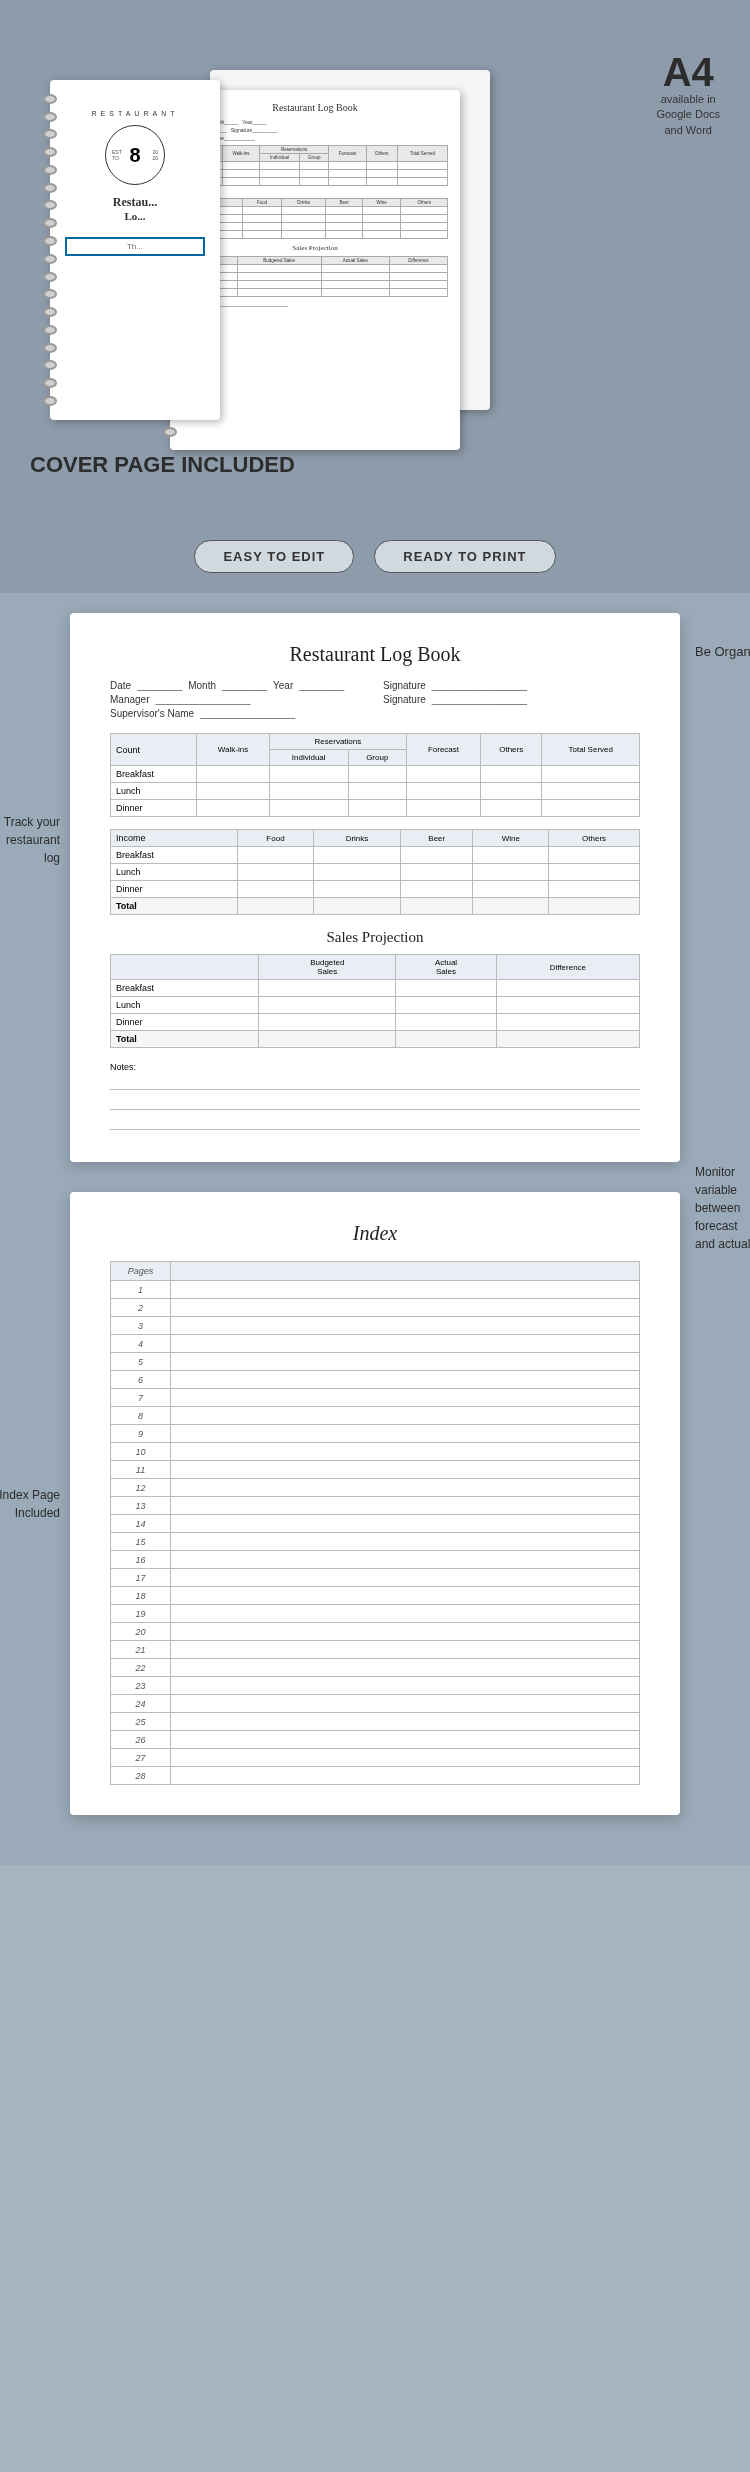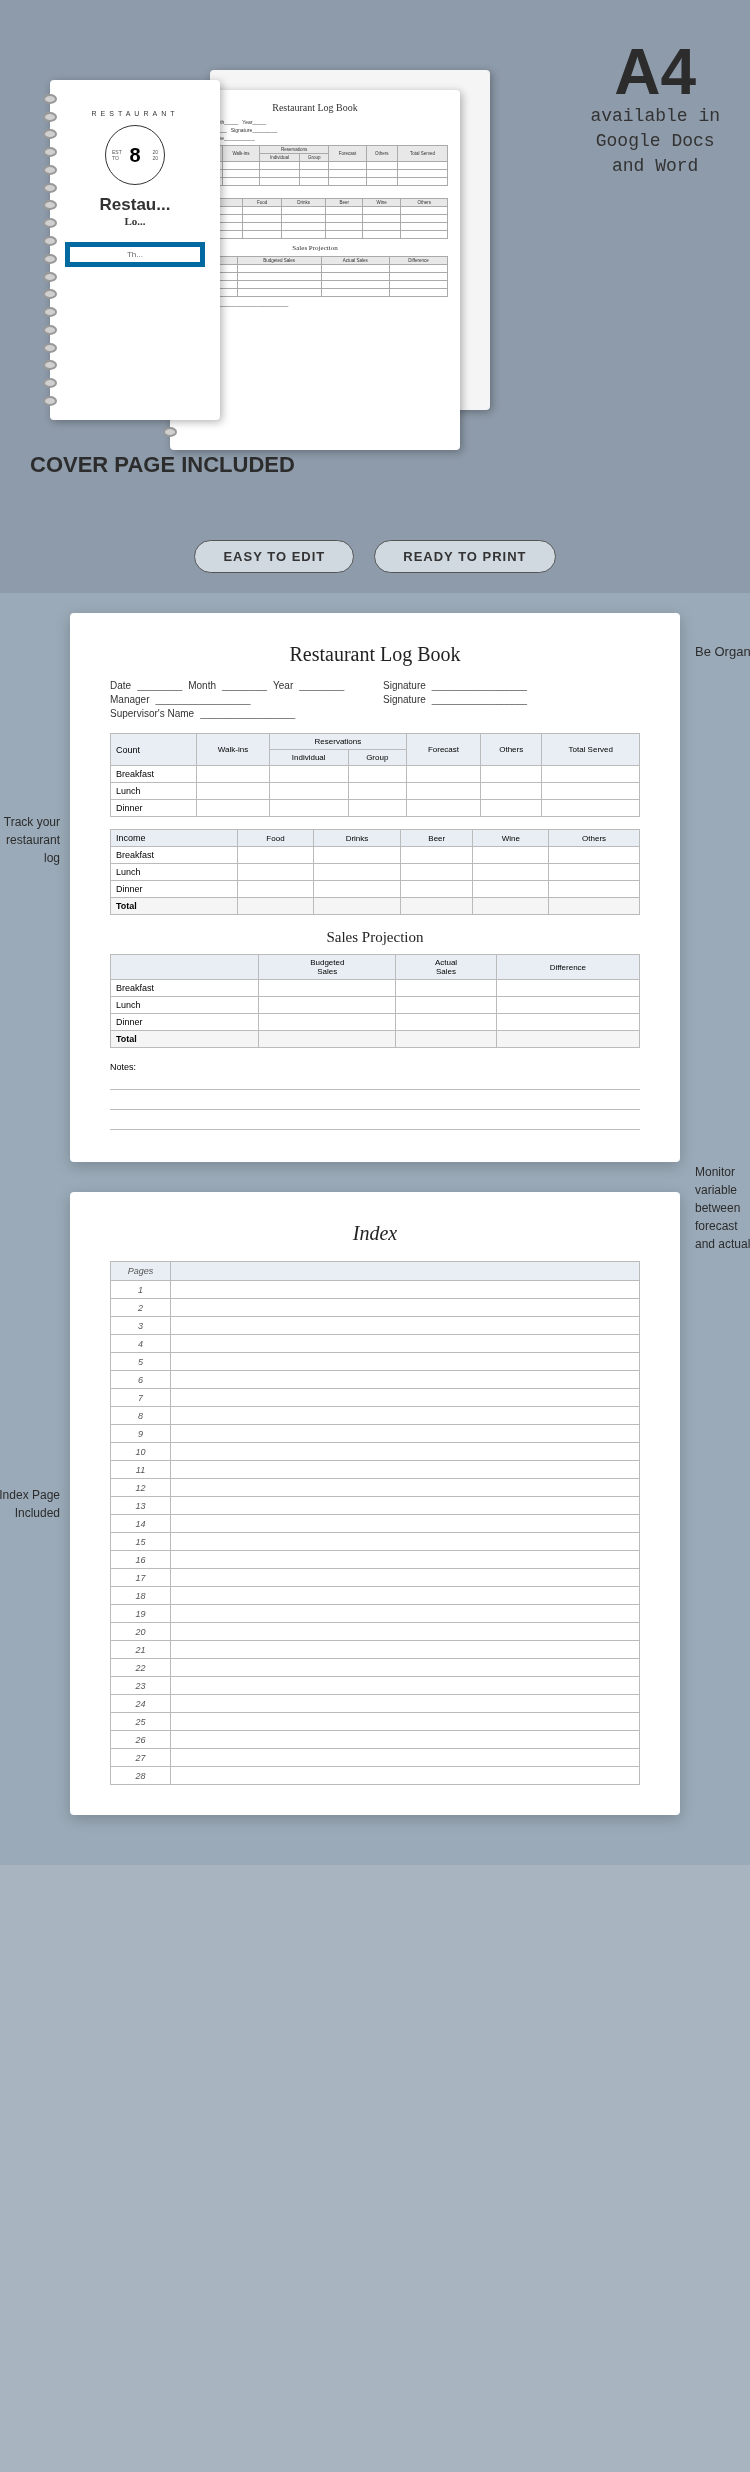--- a/index.html
+++ b/index.html
@@ -19,28 +19,29 @@
     }
 
     .a4-badge {
       position: absolute;
       top: 40px;
       right: 30px;
       text-align: center;
       color: #2c2c2c;
     }
     .a4-badge .a4-text {
-      font-size: 64px;
+      font-size: 40px;
       font-weight: bold;
       font-family: Arial, sans-serif;
       line-height: 1;
+      margin-top: 12px;
     }
     .a4-badge .a4-sub {
-      font-size: 18px;
-      font-family: Liberation Mono, monospace;
+      font-size: 11px;
+      font-family: Liberation Sans, sans-serif;
       line-height: 1.4;
       color: #333;
       text-align: center;
     }
 
     .notebook-stack {
       position: relative;
       width: 460px;
       height: 420px;
       margin: 20px auto 0 30px;
@@ -499,23 +500,23 @@
           <div style="font-size:5px; display:flex; justify-content:space-between; width:100%; padding:0 6px; font-family:Arial,sans-serif; color:#555;">
             <span>EST</span>
               <span>20</span>
           </div>
           <div style="font-size:5px; display:flex; justify-content:space-between; width:100%; padding:0 6px; font-family:Arial,sans-serif; color:#555;">
             <span>TO</span>
               <span>20</span>
           </div>
           <div style="font-size:20px; font-weight:bold; font-family:Arial,sans-serif; position:absolute;">8</div>
         </div>
-        <div style="font-size:17px; font-family:Liberation Sans, sans-serif; margin-top:10px; color:#333; font-weight:bold;">Restau...</div>
+        <div style="font-size:12px; font-family:Liberation Serif, serif; margin-top:10px; color:#333; font-weight:bold;">Restau...</div>
         <div style="font-size:11px; font-family:Georgia,serif; color:#333; font-weight:bold;">Lo...</div>
-        <div style="margin-top:15px; font-size:8px; font-family:Arial,sans-serif; color:#666; border:5px solid #0369a1; padding:3px 6px;">Th...</div>
+        <div style="margin-top:15px; font-size:8px; font-family:Arial,sans-serif; color:#666; border:2px solid #0369a1; padding:3px 6px;">Th...</div>
       </div>
     </div>
 
   </div>
 
   <div class="cover-page-label">COVER
 PAGE
 INCLUDED</div>
 
 </div>

